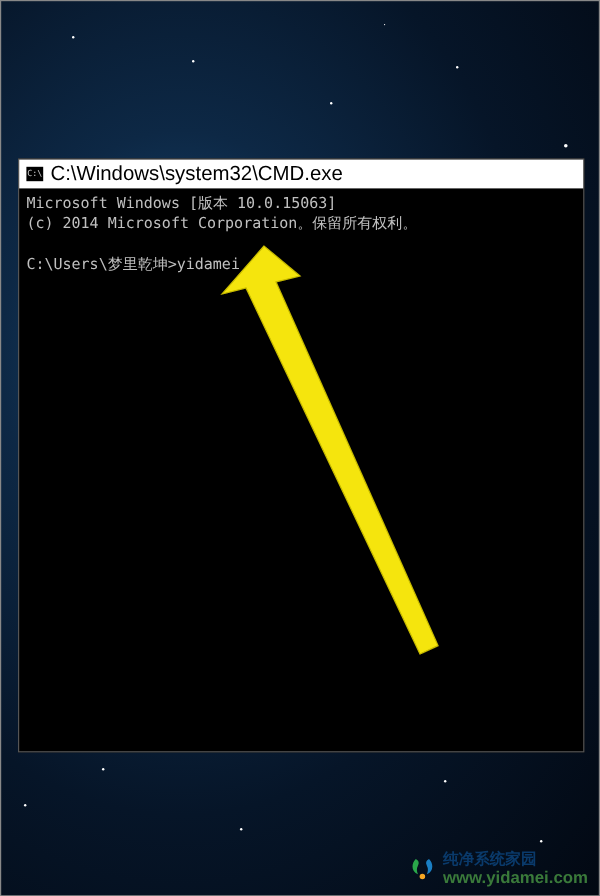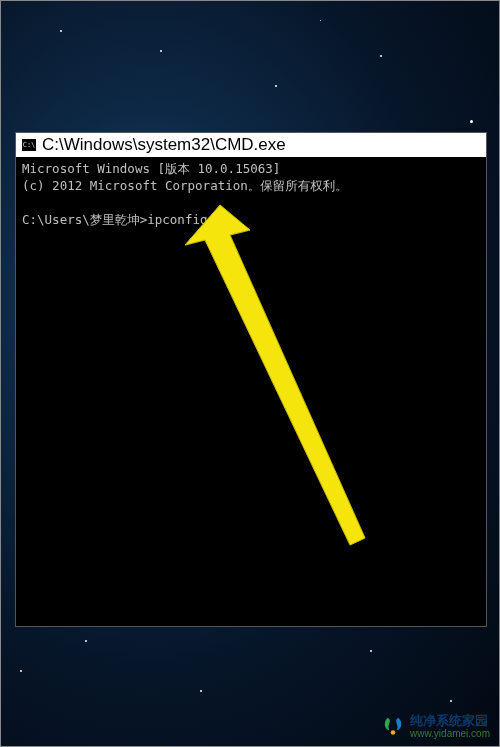--- a/index.html
+++ b/index.html
@@ -103,22 +103,23 @@
       display: flex;
       flex-direction: column;
       line-height: 1.1;
     }
     .watermark-title {
       font-size: 13px;
       font-weight: bold;
       color: #0a3a6b;
     }
     .watermark-url {
-      font-size: 10px;
+      font-size: 14px;
       color: #3a7a3a;
+      font-weight: bold;
     }
     .frame-border {
       position: absolute;
       inset: 0;
       border: 1px solid #888;
       pointer-events: none;
     }
   </style>
 </head>
 <body>
@@ -134,23 +135,23 @@
 <div class="star s9"></div>
 <div class="star s10"></div>
 <div class="star s11"></div>
 
 <div class="cmd-window">
   <div class="titlebar">
     <div class="titlebar-icon">C:\</div>
     <div class="titlebar-text">C:\Windows\system32\CMD.exe</div>
   </div>
   <div class="console"><span>Microsoft Windows [版本 10.0.15063]</span>
-<span>(c) 2012 Microsoft Corporation。保留所有权利。</span>
+<span>(c) 2014 Microsoft Corporation。保留所有权利。</span>
 
-<span>C:\Users\梦里乾坤&gt;</span><span>ipconfig</span><span class="cursor"></span></div>
+<span>C:\Users\梦里乾坤&gt;</span><span>yidamei</span><span class="cursor"></span></div>
 </div>
 
 <svg class="arrow-overlay" width="300" height="380">
   <defs>
     <filter id="shadow" x="-20%" y="-20%" width="140%" height="140%">
       <feDropShadow dx="1" dy="1" stdDeviation="1" flood-color="#000" flood-opacity="0.4"></feDropShadow>
     </filter>
   </defs>
   <polygon points="135,5 100,45 120,40 265,345 280,338 145,35 165,30" fill="#f5e50a" stroke="#c9bc00" stroke-width="1" filter="url(#shadow)"></polygon>
 </svg>

